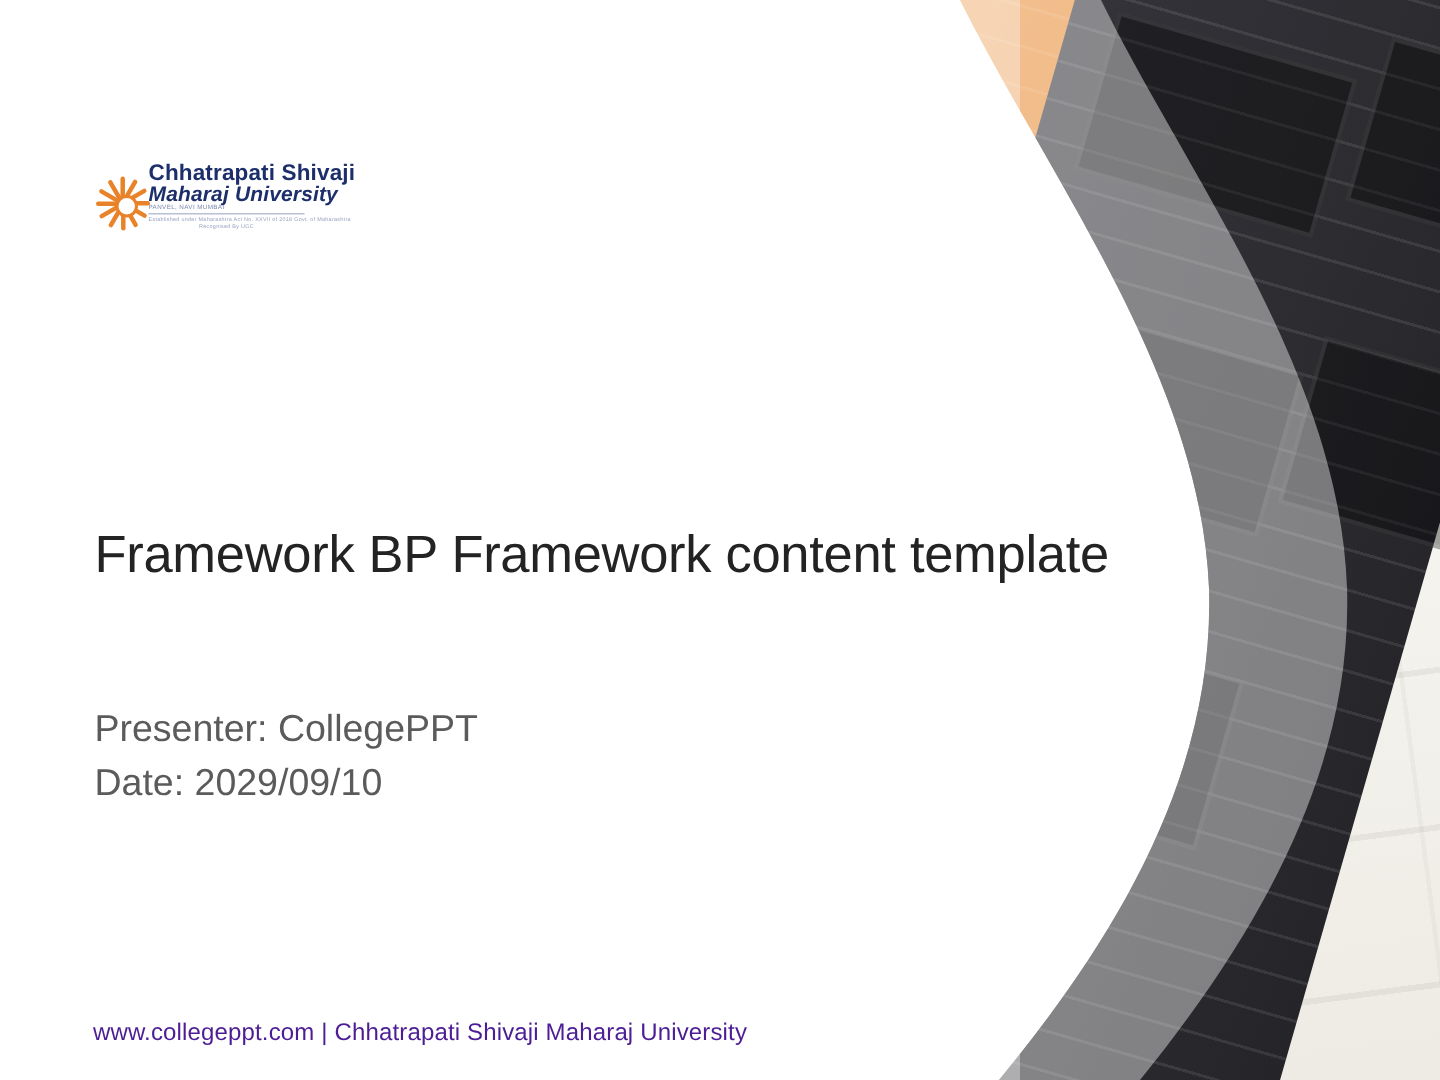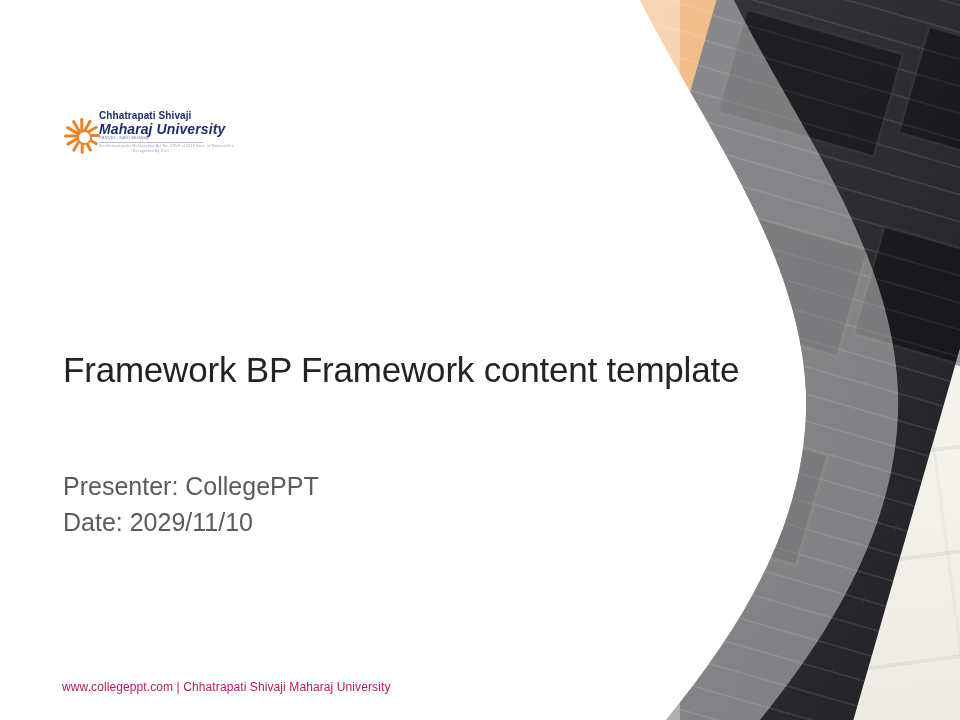--- a/index.html
+++ b/index.html
@@ -207,21 +207,21 @@
   .sun-core {
     position: absolute;
     left: 14px; top: 16px;
     width: 11px; height: 11px;
     border-radius: 50%;
     border: 2px solid #e8832a;
     background: #ffffff;
   }
   .logo-text { position: absolute; left: 36px; top: 0; width: 108px; }
   .logo-l1 {
-    font-size: 10px;
+    font-size: 15px;
     font-weight: bold;
     color: #1d2f6b;
     letter-spacing: 0.1px;
     line-height: 12.6px;
     white-space: nowrap;
   }
   .logo-l2 {
     font-size: 14px;
     font-weight: bold;
     color: #1d2f6b;
@@ -289,22 +289,22 @@
     color: #5b5b5b;
     line-height: 36px;
     white-space: nowrap;
   }
   .meta div { margin: 0; }
 
   .footer {
     position: absolute;
     left: 62px;
     top: 680px;
-    font-size: 12px;
-    color: #be185d;
+    font-size: 16px;
+    color: #4c1d95;
     letter-spacing: 0.1px;
     white-space: nowrap;
   }
 </style>
 </head>
 <body>
 
 <div id="slide">
 
   <div class="photo-layer">
@@ -418,18 +418,18 @@
       <div class="logo-rule"></div>
       <div class="logo-sub2">Established under Maharashtra Act No. XXVII of 2018 Govt. of Maharashtra</div>
       <div class="logo-sub3">Recognised By UGC</div>
     </div>
   </div>
 
   <div class="subtitle">Framework BP Framework content template</div>
 
   <div class="meta">
     <div>Presenter: CollegePPT</div>
-    <div>Date: 2029/11/10</div>
+    <div>Date: 2029/09/10</div>
   </div>
 
   <div class="footer">www.collegeppt.com | Chhatrapati Shivaji Maharaj University</div>
 
 </div>
 
 </body></html>

